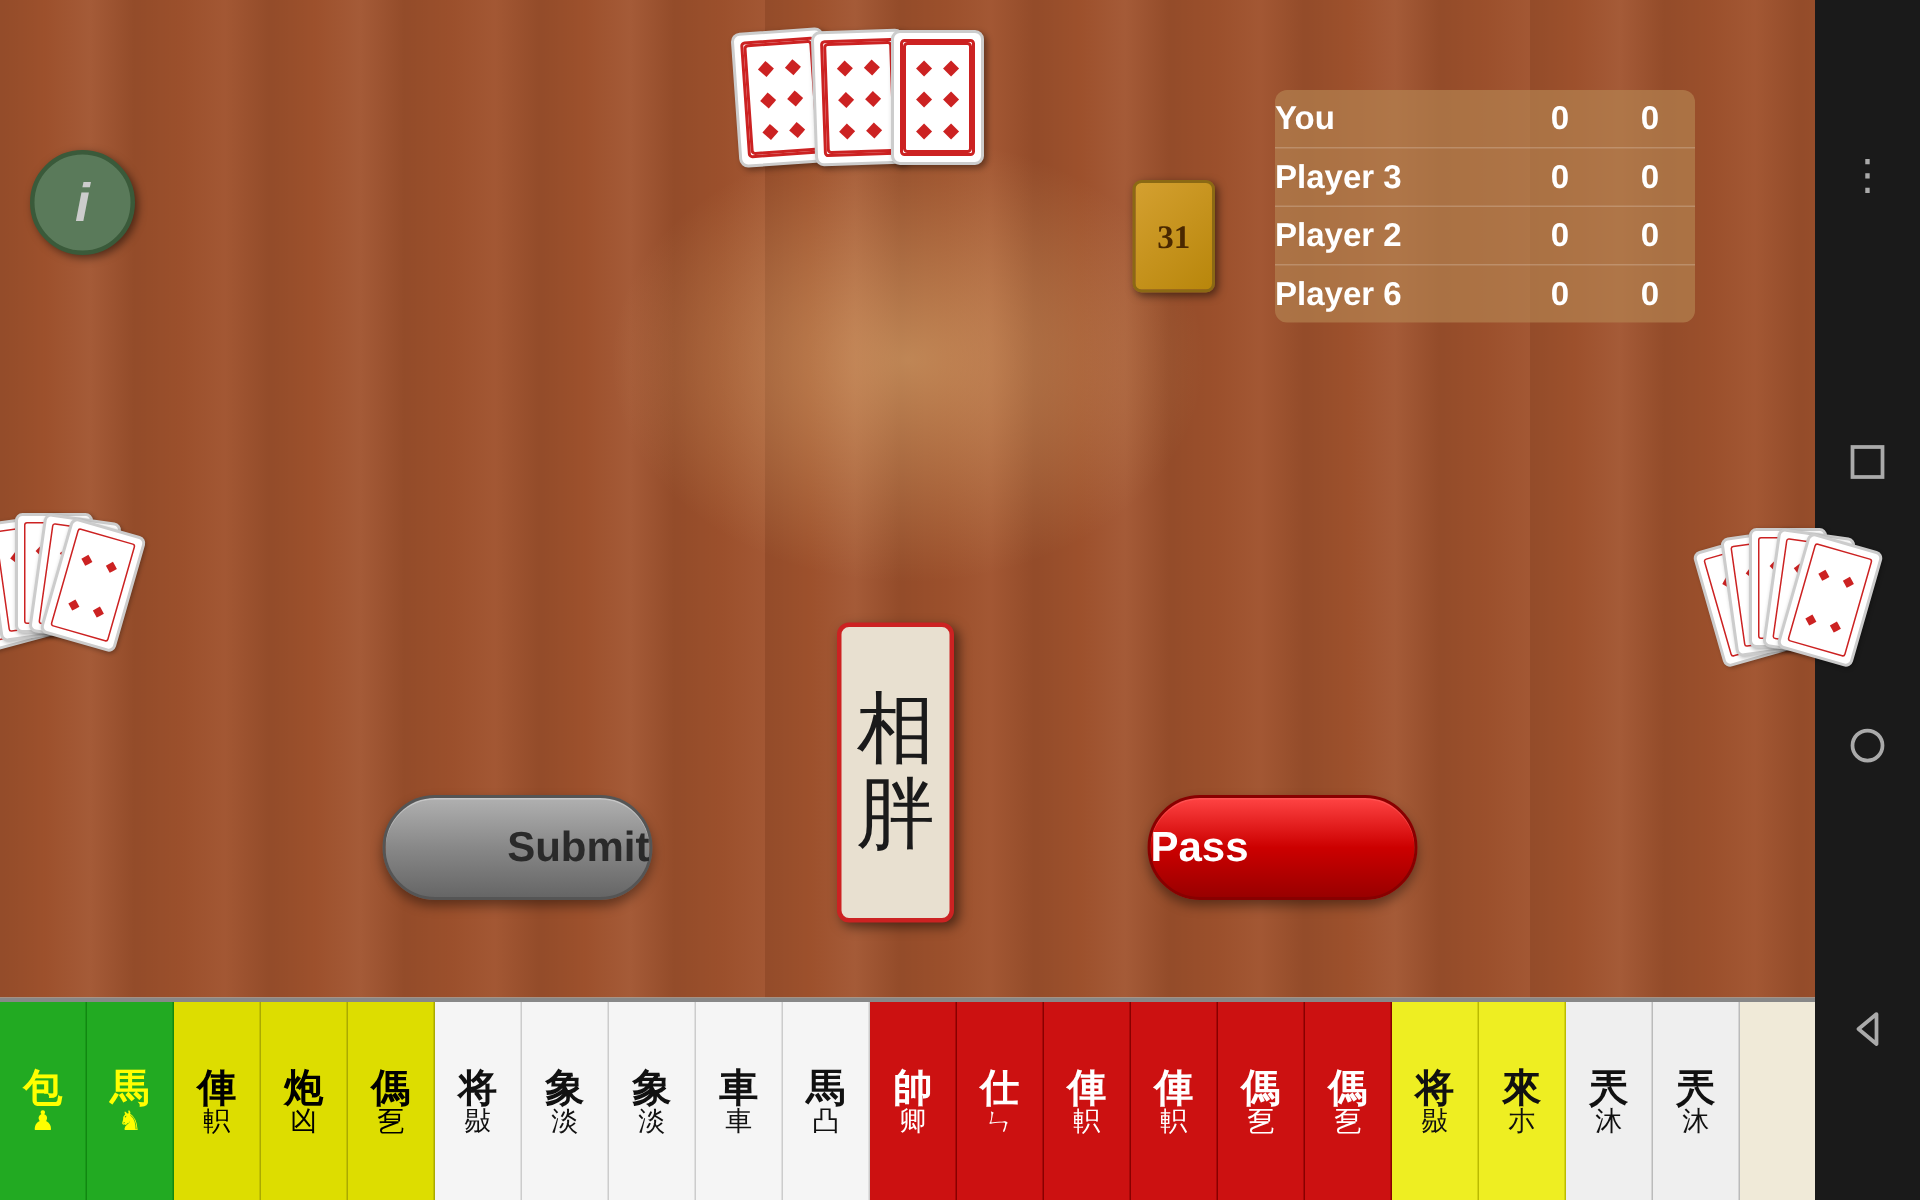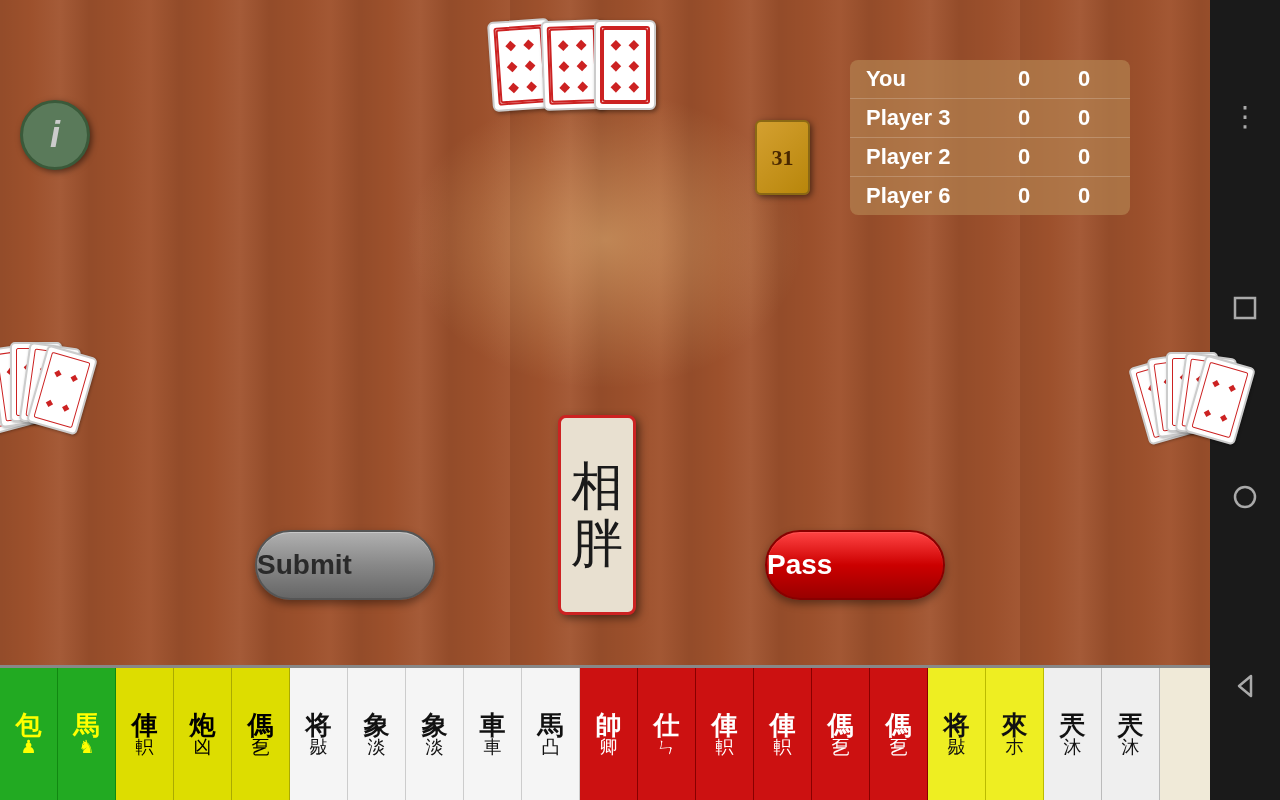--- a/index.html
+++ b/index.html
@@ -86,21 +86,21 @@
       top: 60px;
       width: 280px;
       background: rgba(180,130,80,0.7);
       border-radius: 8px;
     }
 
     .score-row {
       display: flex;
       justify-content: space-between;
       align-items: center;
-      padding: 6px 16px;
+      padding: 6px 0;
       border-bottom: 1px solid rgba(255,255,255,0.2);
       color: #fff;
       font-size: 22px;
       font-weight: bold;
     }
     .score-row:last-child { border-bottom: none; }
 
     .score-name { flex: 1; text-align: left; color: #fff; }
     .score-val { width: 60px; text-align: center; color: #fff; }
 
@@ -204,21 +204,21 @@
     .submit-btn {
       position: absolute;
       left: 255px;
       top: 530px;
       width: 180px;
       height: 70px;
       background: linear-gradient(180deg, #b0b0b0 0%, #888888 50%, #666666 100%);
       border-radius: 35px;
       display: flex;
       align-items: center;
-      justify-content: flex-start;
+      justify-content: flex-end;
       font-size: 28px;
       color: #2a2a2a;
       font-weight: bold;
       cursor: pointer;
       box-shadow: 0 4px 8px rgba(0,0,0,0.4), inset 0 1px 0 rgba(255,255,255,0.3);
       border: 2px solid #555;
     }
 
     
     .pass-btn {

